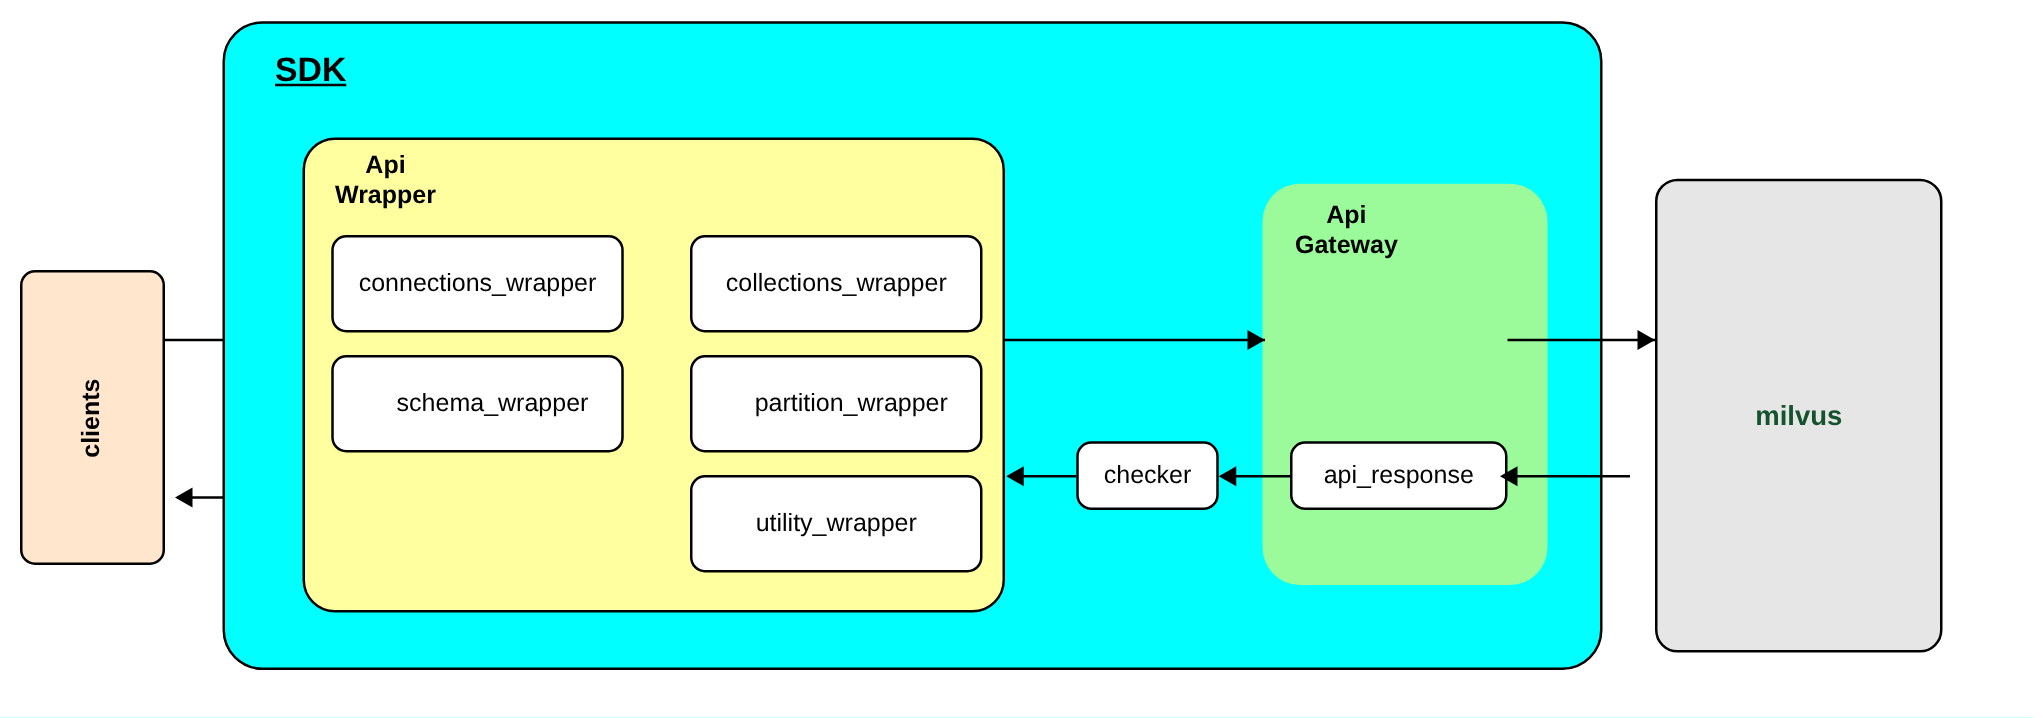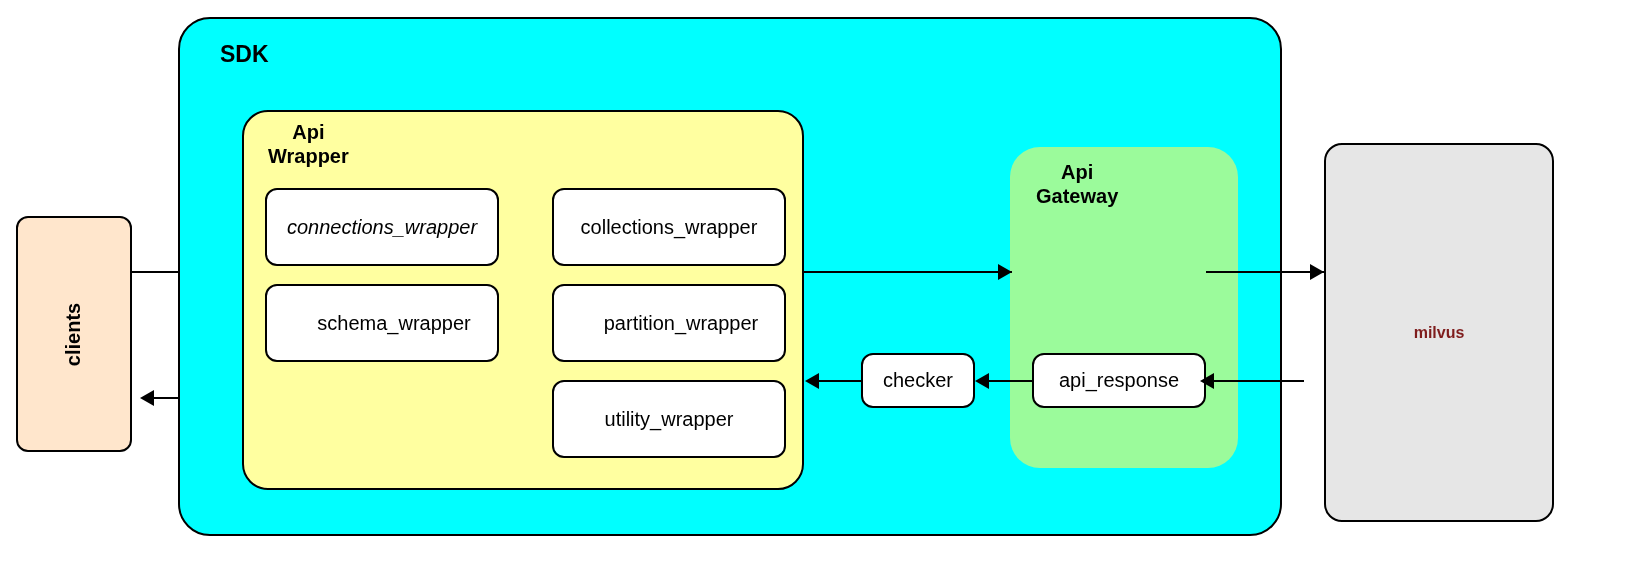--- a/index.html
+++ b/index.html
@@ -41,21 +41,22 @@
     position: absolute;
     font-weight: bold;
     color: #000000;
     line-height: 1.18;
     white-space: pre-line;
     text-align: center;
   }
   #sdk-title {
     left: 40px;
     top: 22px;
-    font-size: 23px;
+    font-size: 27px;
+    text-decoration: underline;
   }
 
   
   #api-wrapper-container {
     left: 242px;
     top: 110px;
     width: 562px;
     height: 380px;
     background: #ffffa0;
     border: 2px solid #000000;
@@ -88,21 +89,21 @@
   
   .node {
     background: #ffffff;
     border: 2px solid #000000;
     border-radius: 12px;
     font-size: 20px;
     color: #000000;
   }
 
   
-  #node-connections-wrapper { left: 265px; top: 188px; width: 234px; height: 78px; font-style: italic; }
+  #node-connections-wrapper { left: 265px; top: 188px; width: 234px; height: 78px; }
   #node-collections-wrapper { left: 552px; top: 188px; width: 234px; height: 78px; }
   #node-schema-wrapper      { left: 265px; top: 284px; width: 234px; height: 78px; padding-left: 24px; }
   #node-partition-wrapper   { left: 552px; top: 284px; width: 234px; height: 78px; padding-left: 24px; }
   #node-index-wrapper       { left: 265px; top: 380px; width: 234px; height: 78px; }
   #node-utility-wrapper     { left: 552px; top: 380px; width: 234px; height: 78px; }
 
   
   #node-api-request  { left: 1032px; top: 253px; width: 174px; height: 55px; }
   #node-api-response { left: 1032px; top: 353px; width: 174px; height: 55px; }
 
@@ -131,23 +132,23 @@
   #node-milvus {
     left: 1324px;
     top: 143px;
     width: 230px;
     height: 379px;
     background: #e6e6e6;
     border: 2px solid #000000;
     border-radius: 18px;
   }
   #milvus-label {
-    font-size: 16px;
+    font-size: 22px;
     font-weight: bold;
-    color: #7f1d1d;
+    color: #14532d;
   }
 
   
   .conn-line {
     position: absolute;
     background: #000000;
     height: 2px;
   }
   .arrow-head {
     position: absolute;

